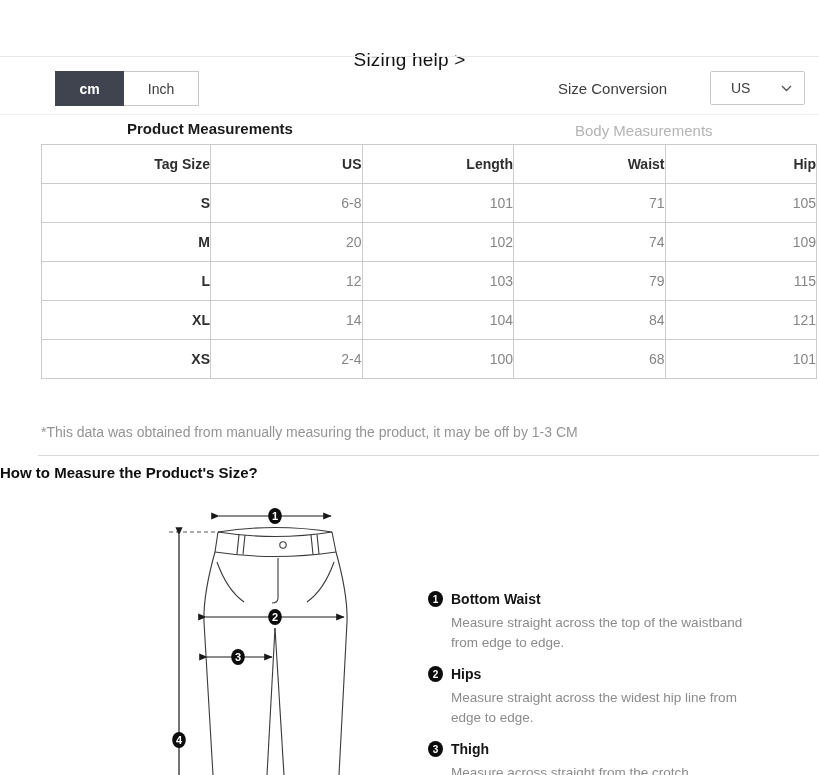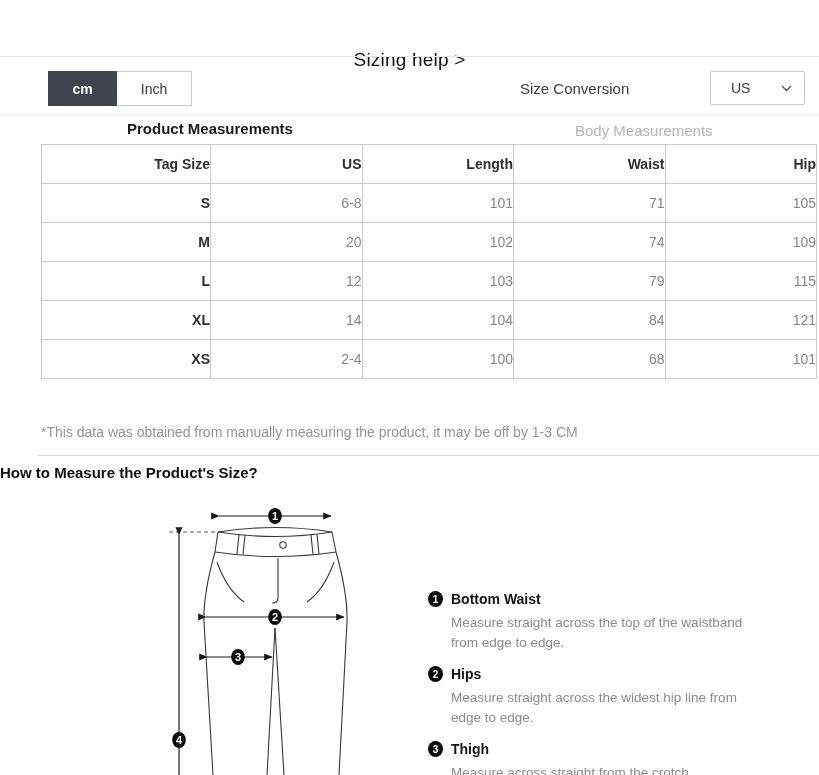--- a/index.html
+++ b/index.html
@@ -11,31 +11,31 @@
   }
   .abs { position:absolute; }
 
   .page-title {
     top:18px; left:0; width:819px; text-align:center;
     font-size:19px; font-weight:normal; color:#111; letter-spacing:.2px;margin-top:31px;
   }
   .hr1 { top:56px; left:0; width:819px; height:1px; background:#e8e8e8; }
   .hr2 { top:114px; left:0; width:819px; height:1px; background:#f1f1f1; }
 
-  .toggle { top:71px; left:48px; display:flex; }
+  .toggle { top:71px; left:55px; display:flex; }
   .toggle .btn {
     height:35px; display:flex; align-items:center; justify-content:center;
     font-size:14px; cursor:pointer;
   }
   .btn-cm { width:69px; background:#3f444e; color:#fff; font-weight:bold; border:1px solid #3f444e; }
   .btn-inch { width:75px; background:#fff; color:#3a3a3a; border:1px solid #c9c9c9; border-left:none; }
 
   .size-conv-label {
     top:71px; left:520px; width:185px; height:35px; line-height:35px;
-    text-align:left; font-size:15px; color:#3d3d3d;
+    text-align:center; font-size:15px; color:#3d3d3d;
   }
   .size-conv-select {
     top:71px; left:710px; width:95px; height:34px;
     border:1px solid #c9c9c9; border-radius:2px; background:#fff;
     display:flex; align-items:center; justify-content:space-between;
     padding:0 12px 0 20px; font-size:14px; color:#3d3d3d; cursor:pointer;
   }
 
   .tab { font-size:15px; }
   .tab-product {

